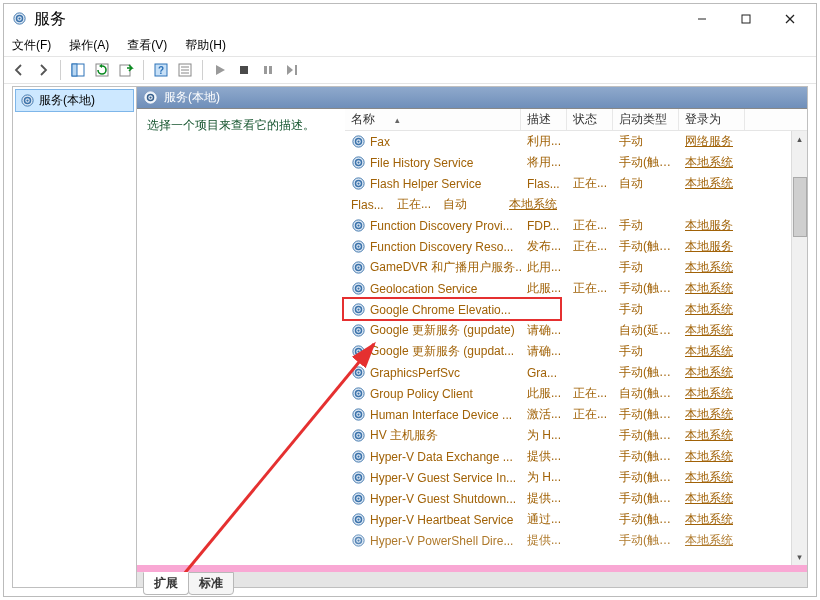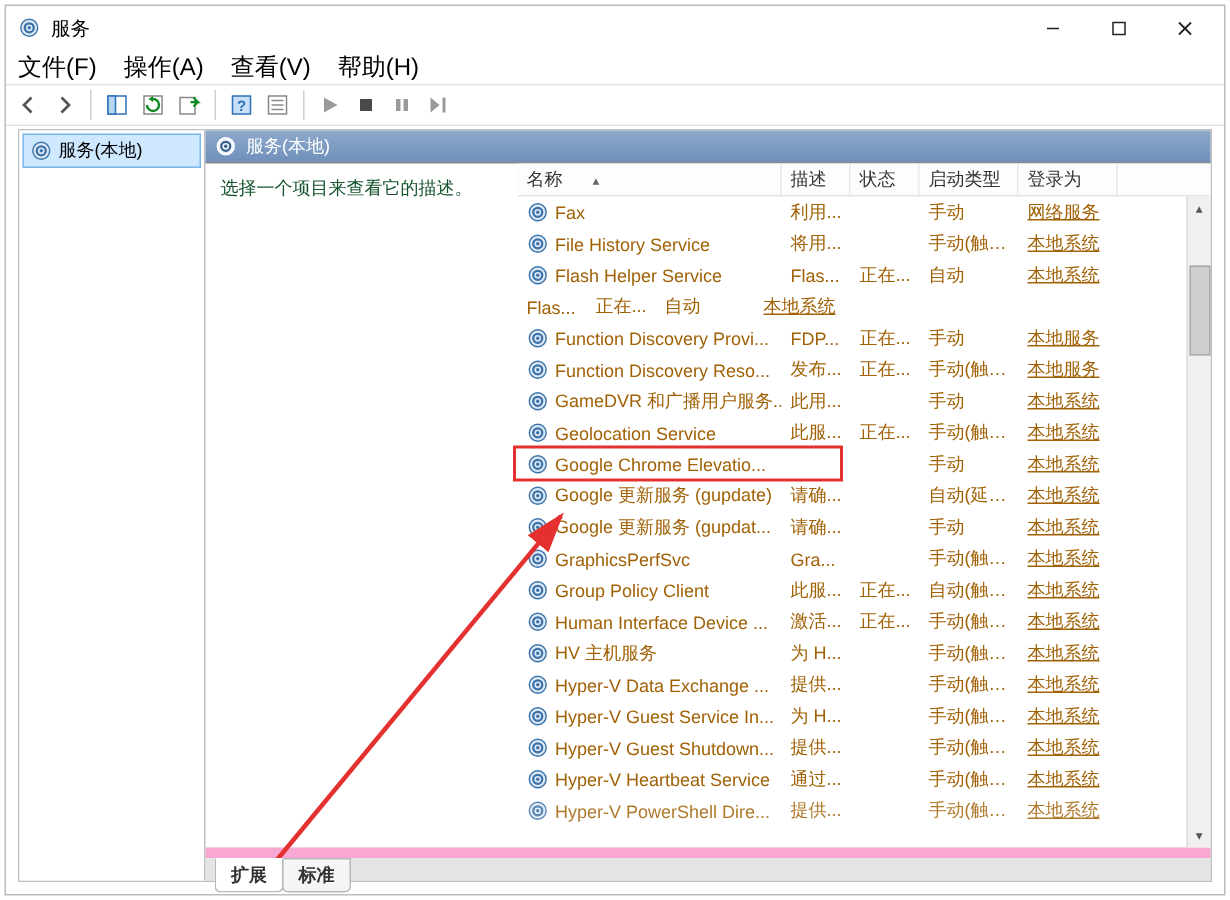--- a/index.html
+++ b/index.html
@@ -22,38 +22,38 @@
   }
   
   .titlebar {
     height: 30px;
     display: flex;
     align-items: center;
     padding: 0 4px 0 8px;
     background: #fff;
   }
   .titlebar .app-icon { width: 16px; height: 16px; margin-right: 6px; }
-  .titlebar .title { flex: 1; font-size: 13px; }
+  .titlebar .title { flex: 1; font-size: 16px; }
   .winbtns { display: flex; }
   .winbtn {
     width: 44px; height: 28px;
     display: flex; align-items: center; justify-content: center;
     font-family: "Segoe UI Symbol", sans-serif;
     font-size: 10px;
     color: #222;
   }
   .winbtn svg { display: block; }
   
   .menubar {
     height: 22px;
     display: flex;
     align-items: center;
     padding: 0 6px;
     gap: 14px;
-    font-size: 16px;
+    font-size: 12px;
   }
   .menubar .menu-item { padding: 2px 2px; }
   
   .toolbar {
     height: 28px;
     display: flex;
     align-items: center;
     padding: 0 4px;
     border-top: 1px solid #e5e5e5;
     border-bottom: 1px solid #e5e5e5;

